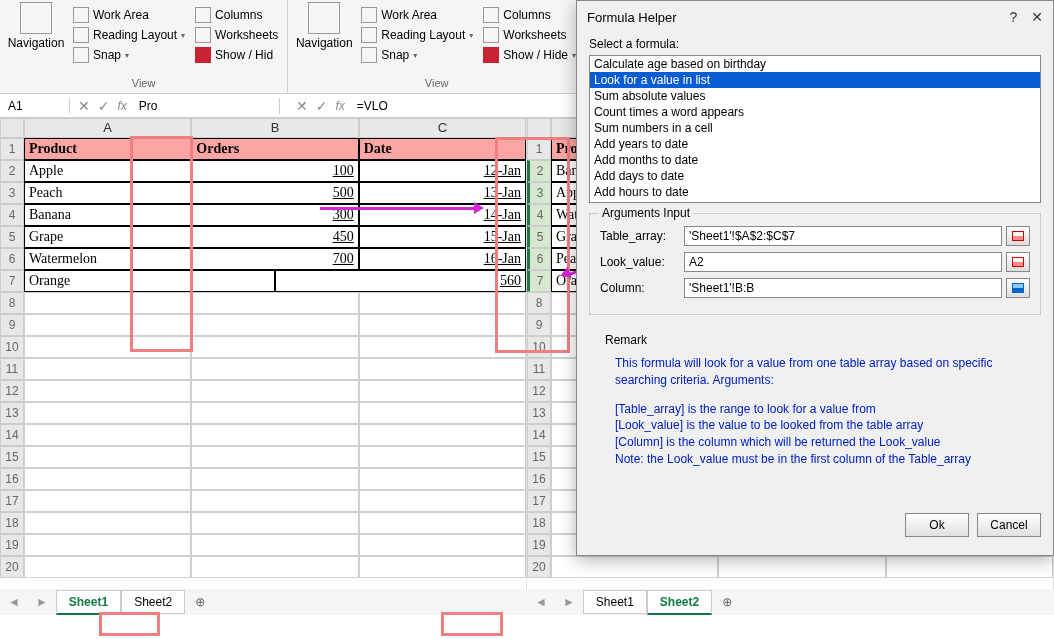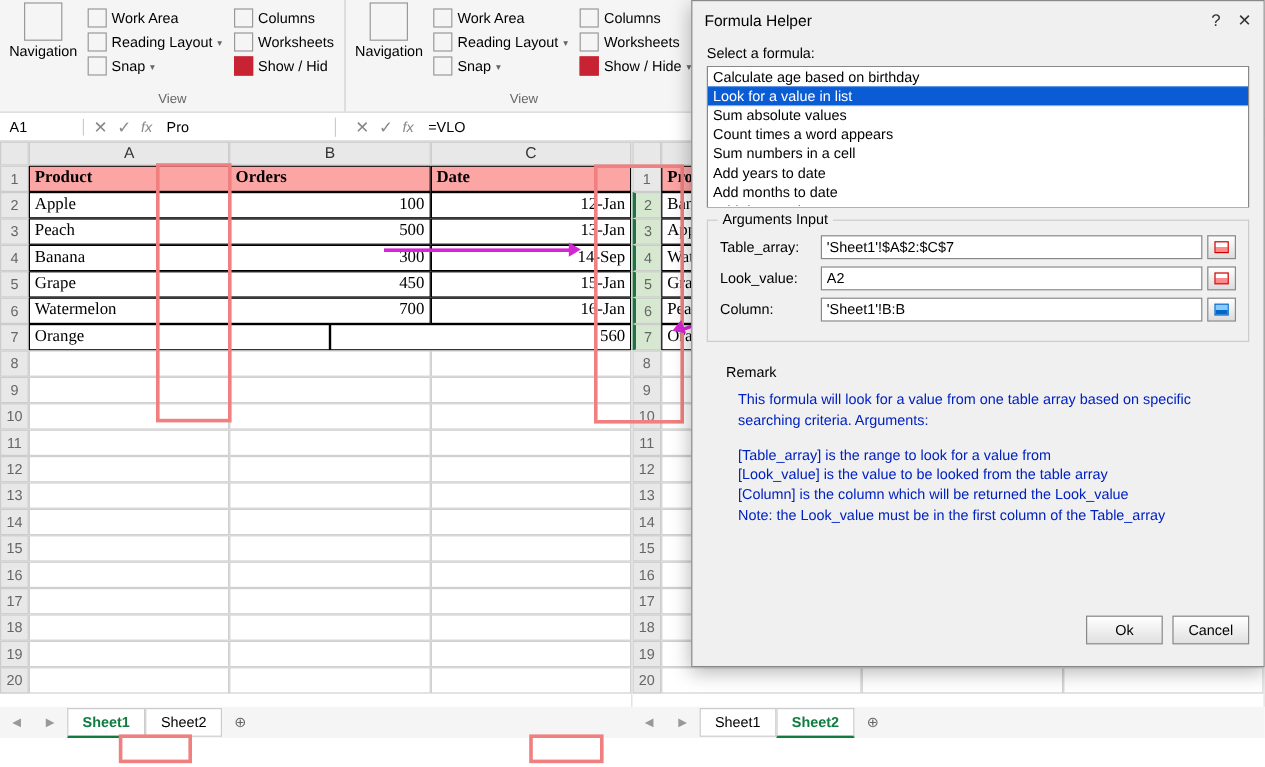--- a/index.html
+++ b/index.html
@@ -32,21 +32,21 @@
 .col-headers { display: flex; height: 20px; }
 .corner { width: 24px; background: #e8e8e8; border: 1px solid #ccc; }
 .col-h { flex: 1; background: #e8e8e8; border: 1px solid #ccc; text-align: center; font-size: 13px; color: #333; line-height: 18px; }
 .grid-rows { flex: 1; overflow: hidden; }
 .grid-row { display: flex; height: 22px; }
 .row-h { width: 24px; background: #e8e8e8; border: 1px solid #ccc; text-align: center; font-size: 12px; color: #666; line-height: 20px; }
 .row-h.sel { background: #d6e8d0; border-left: 3px solid #217346; }
 .cell { flex: 1; border: 1px solid #d0d0d0; padding: 0 4px; font-size: 14px; font-family: 'Times New Roman', serif; display: flex; align-items: center; overflow: hidden; white-space: nowrap; }
 .cell.data-border { border: 1px solid #000; }
 .cell.header-cell { background: #fca5a5; font-weight: bold; border: 1px solid #000; }
-.cell.rnum { justify-content: flex-end; }
+.cell.rnum { justify-content: flex-end; text-decoration: underline; }
 .cell.gray-fill { background: #e8e8e8; }
 
 
 .red-box { position: absolute; border: 3px solid #f08080; pointer-events: none; }
 .green-box { position: absolute; border: 2px solid #1a8c1a; pointer-events: none; }
 .magenta-arrow-line { position: absolute; background: #d426d4; height: 3px; }
 .magenta-arrow-head { position: absolute; width: 0; height: 0; border-left: 10px solid #d426d4; border-top: 6px solid transparent; border-bottom: 6px solid transparent; }
 
 
 .tabs-row { display: flex; height: 26px; background: #f5f5f5; align-items: center; }
@@ -54,21 +54,21 @@
 .tab { padding: 4px 12px; font-size: 12px; border: 1px solid #ccc; background: #fff; cursor: pointer; }
 .tab.active { color: #107c41; font-weight: bold; border-bottom: 2px solid #107c41; }
 .tab-add { padding: 0 10px; color: #666; cursor: pointer; }
 
 
 .dialog { position: absolute; top: 0; left: 576px; width: 478px; height: 556px; background: #f0f0f0; border: 1px solid #888; box-shadow: 0 4px 16px rgba(0,0,0,0.3); }
 .dlg-title { display: flex; justify-content: space-between; align-items: center; padding: 8px 10px; font-size: 13px; }
 .dlg-ctrls { display: flex; gap: 14px; }
 .dlg-ctrl { cursor: pointer; font-size: 14px; color: #333; }
 .dlg-section-label { padding: 4px 12px; font-size: 12px; }
-.formula-list { margin: 0 12px; height: 118px; background: #fff; border: 1px solid #888; overflow-y: scroll; font-size: 12px; font-family: Arial; }
+.formula-list { margin: 0 12px; height: 148px; background: #fff; border: 1px solid #888; overflow-y: scroll; font-size: 12px; font-family: Arial; }
 .formula-item { padding: 1px 4px; cursor: pointer; }
 .formula-item.sel { background: #0a5cd4; color: #fff; }
 .args-box { margin: 10px 12px 0 12px; border: 1px solid #ccc; padding: 12px 10px 10px; position: relative; }
 .args-label { position: absolute; top: -8px; left: 8px; background: #f0f0f0; padding: 0 4px; font-size: 12px; }
 .arg-row { display: flex; align-items: center; gap: 4px; margin-bottom: 6px; font-size: 12px; }
 .arg-row label { width: 80px; }
 .arg-input { flex: 1; height: 20px; border: 1px solid #888; padding: 0 4px; font-size: 12px; font-family: Arial; background: #fff; }
 .arg-btn { width: 24px; height: 20px; border: 1px solid #888; background: linear-gradient(#fff,#ddd); display: flex; align-items: center; justify-content: center; cursor: pointer; }
 .arg-btn-ico { width:12px; height:10px; border:1px solid #c00; background: linear-gradient(to bottom,#fff 50%,#f88 50%); }
 .arg-btn.active .arg-btn-ico { border-color: #06c; background: linear-gradient(to bottom,#8cf 50%,#06c 50%); }
@@ -207,21 +207,21 @@
         <div class="grid-row">
           <div class="row-h">3</div>
           <div class="cell data-border">Peach</div>
           <div class="cell data-border rnum">500</div>
           <div class="cell data-border rnum">13-Jan</div>
         </div>
         <div class="grid-row">
           <div class="row-h">4</div>
           <div class="cell data-border">Banana</div>
           <div class="cell data-border rnum">300</div>
-          <div class="cell data-border rnum">14-Sep</div>
+          <div class="cell data-border rnum">14-Jan</div>
         </div>
         <div class="grid-row">
           <div class="row-h">5</div>
           <div class="cell data-border">Grape</div>
           <div class="cell data-border rnum">450</div>
           <div class="cell data-border rnum">15-Jan</div>
         </div>
         <div class="grid-row">
           <div class="row-h">6</div>
           <div class="cell data-border">Watermelon</div>

